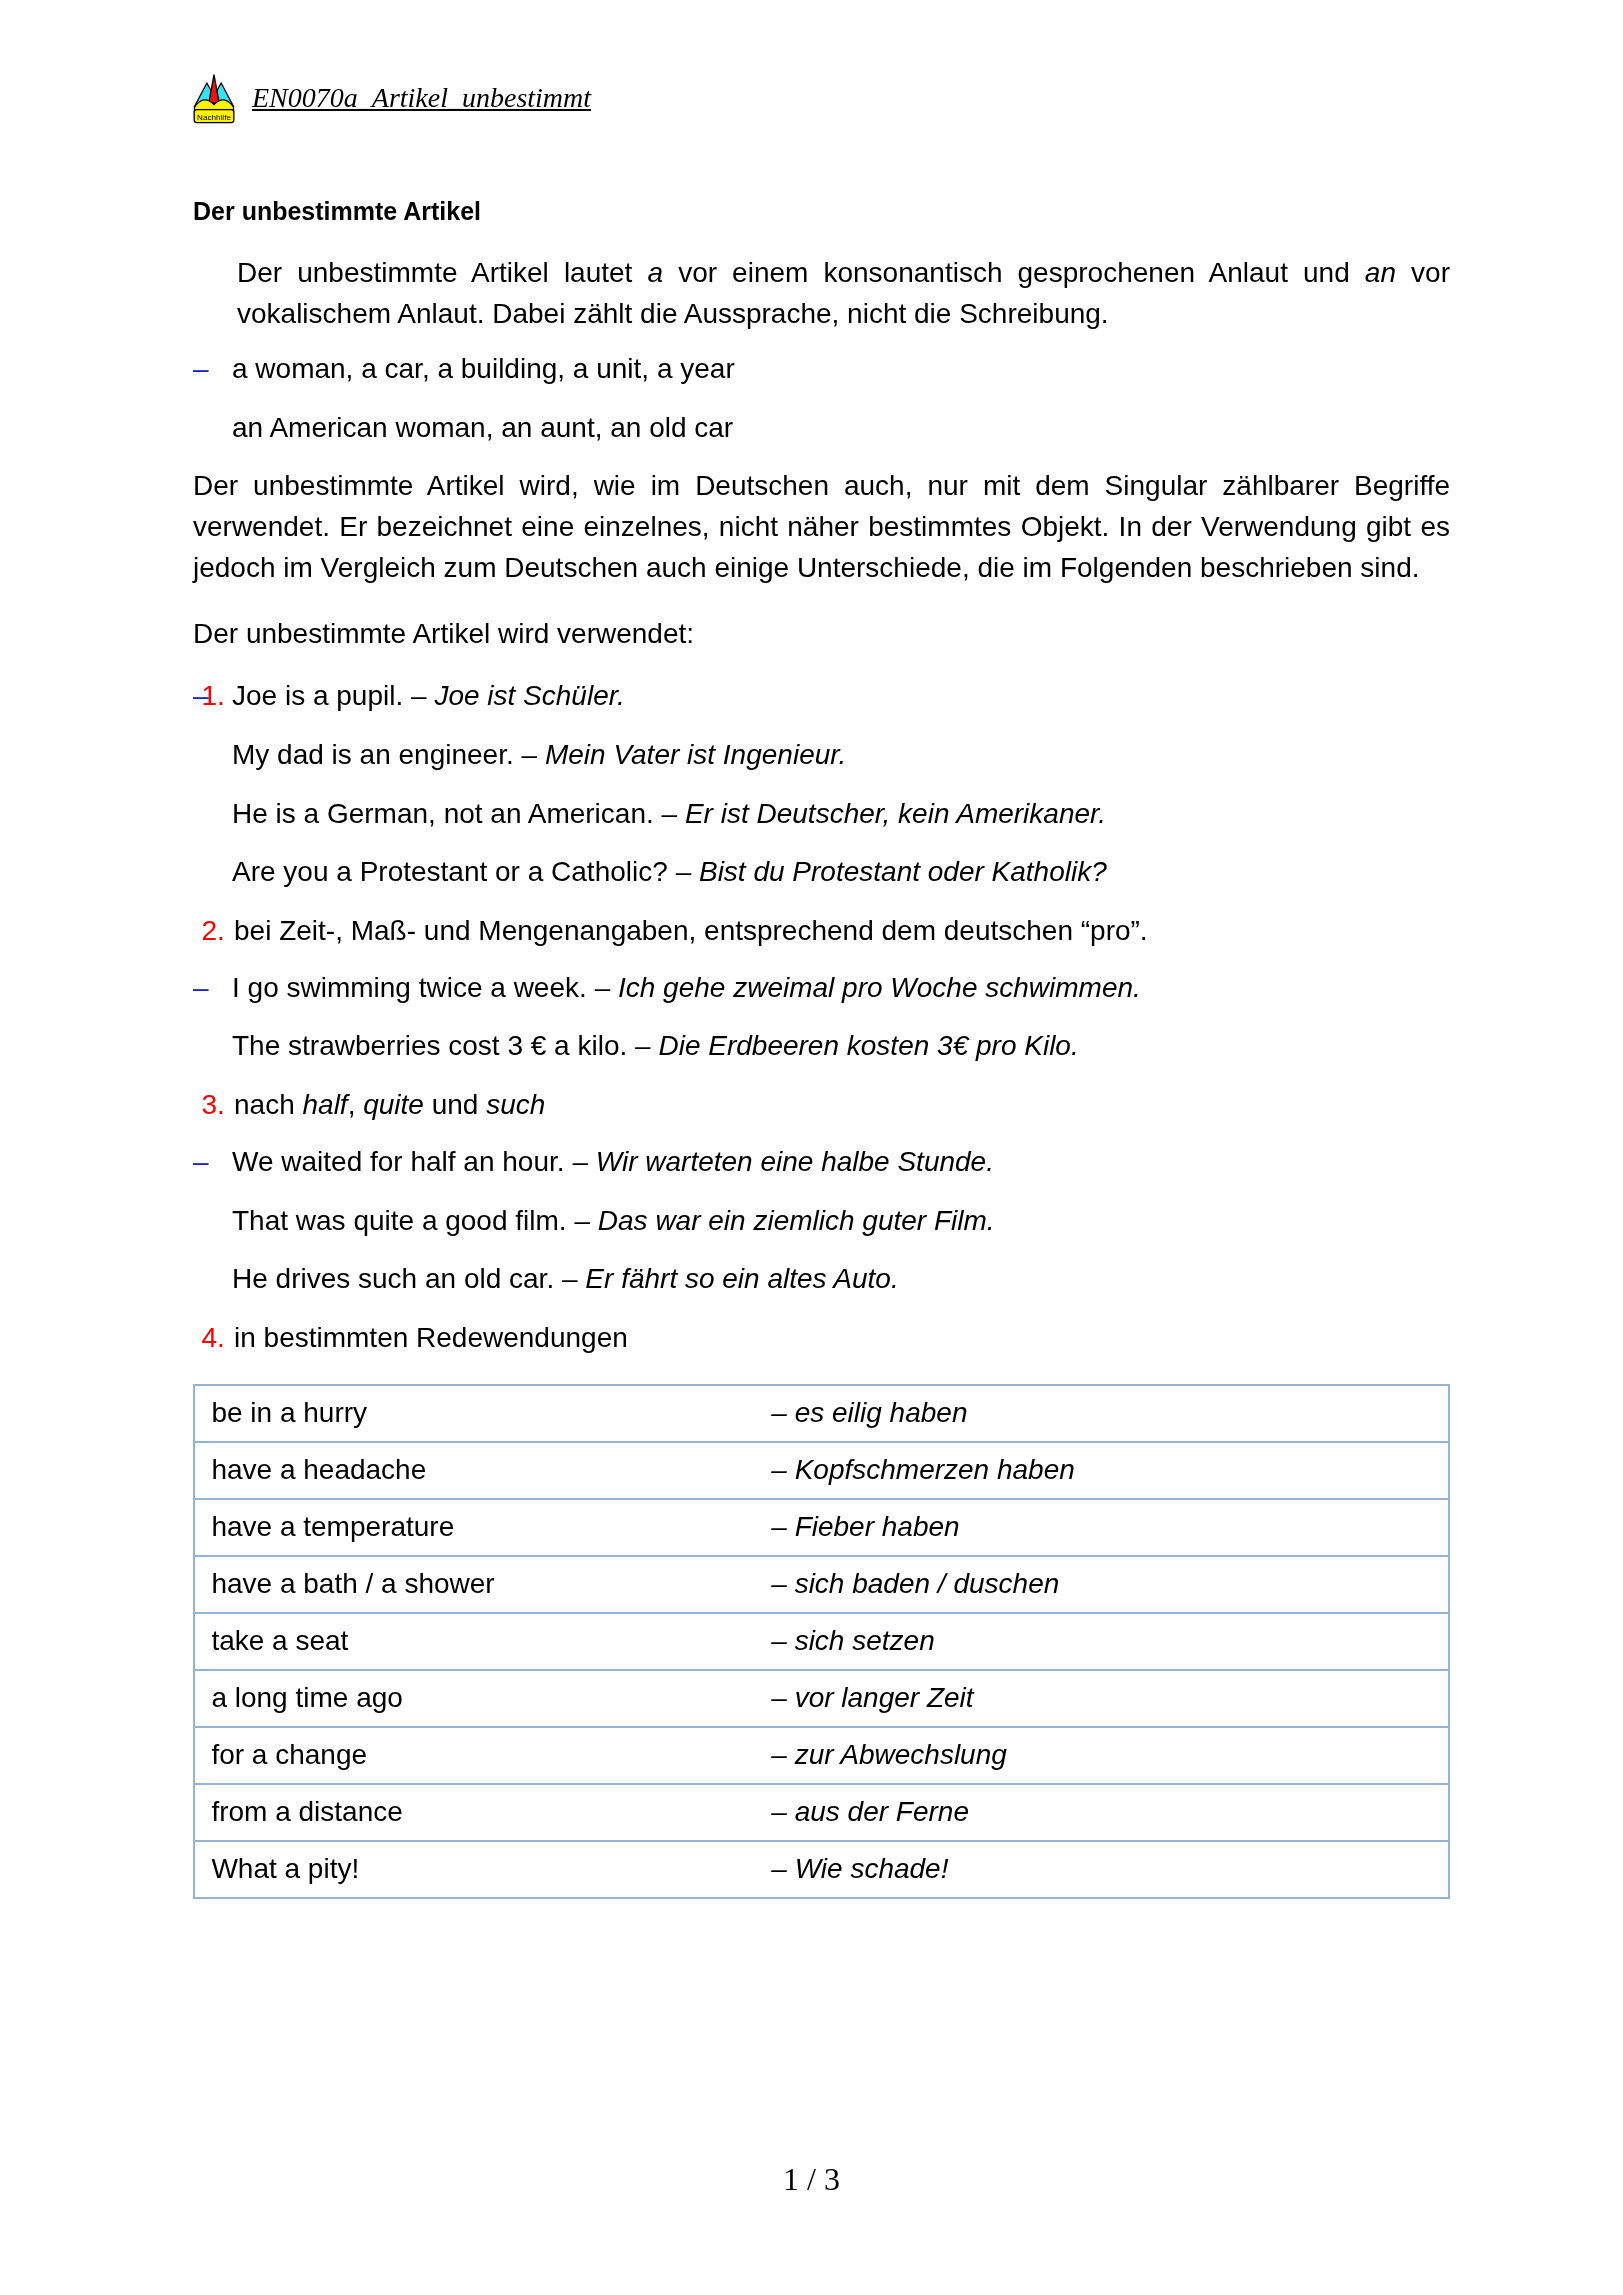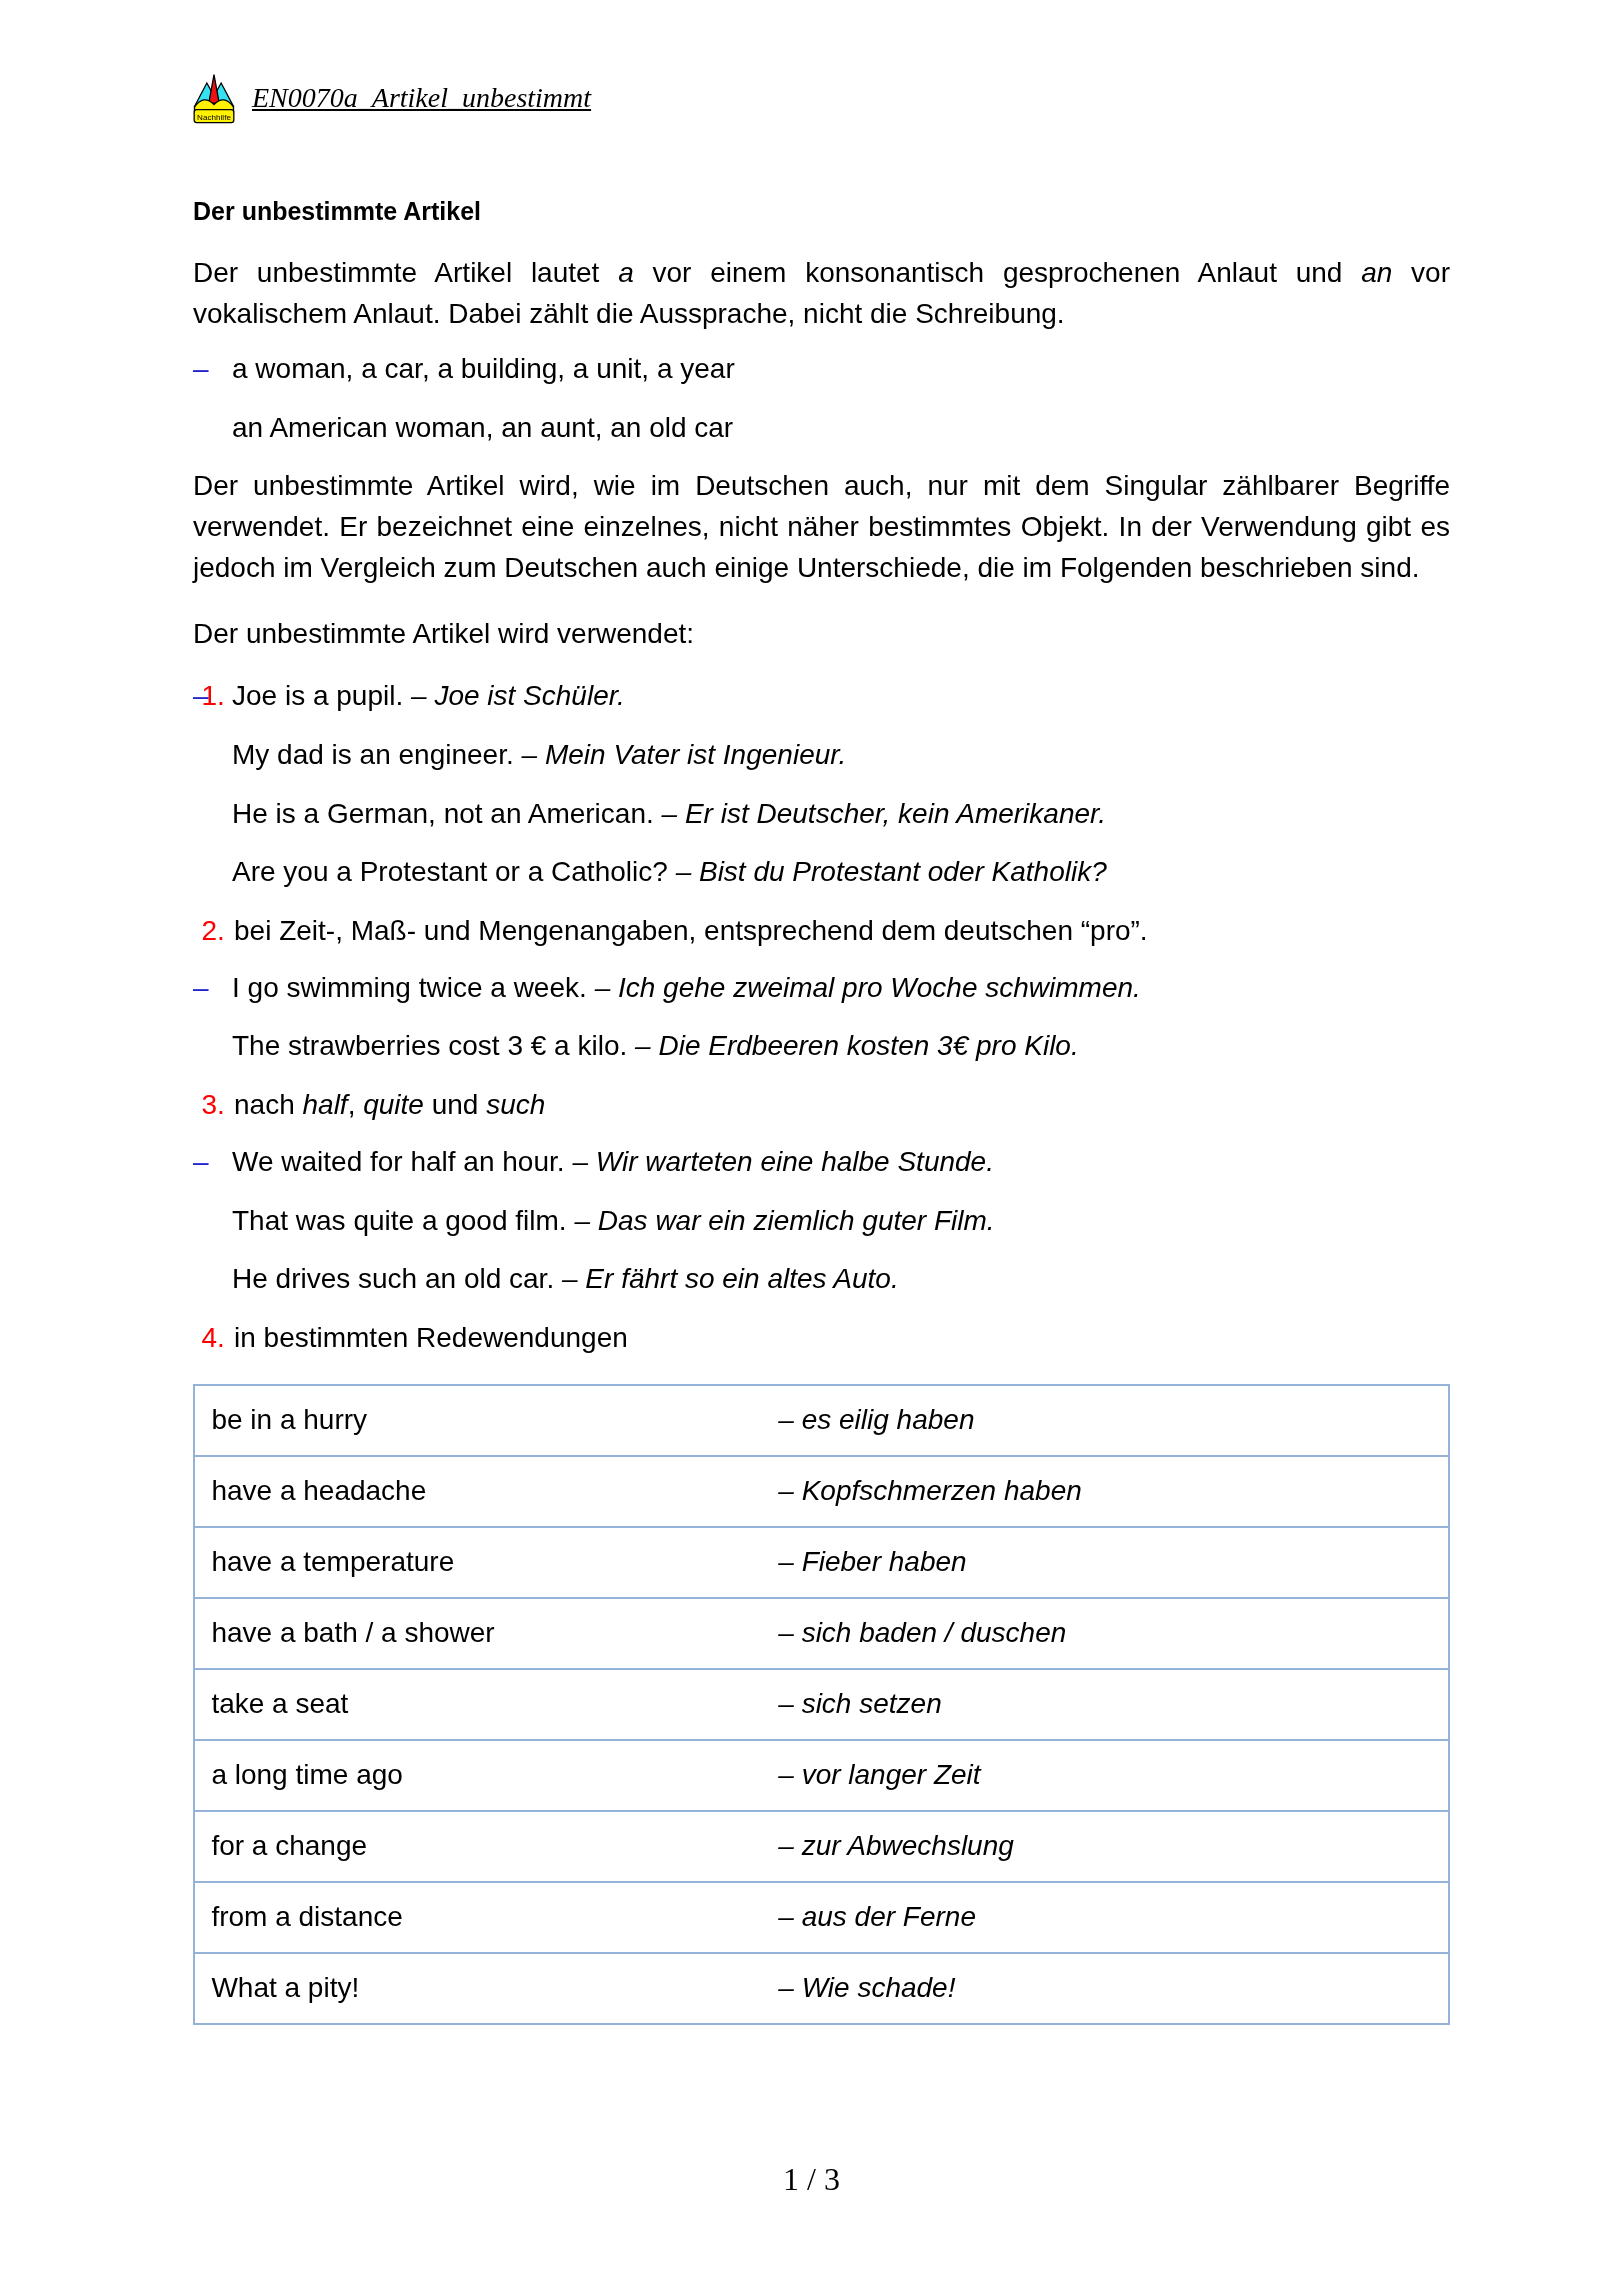--- a/index.html
+++ b/index.html
@@ -10,34 +10,34 @@
   }
   
   .doc-header{display:flex;align-items:center;gap:17px;height:54px;margin-bottom:65px;}
   .logo{flex:0 0 auto;}
   .doc-id{font-family:"Liberation Serif","DejaVu Serif",serif;font-style:italic;font-size:28px;text-decoration:underline;}
   
   .title{font-size:25px;font-weight:bold;margin:0 0 19.6px 0;line-height:42px;}
   
   .para{margin:0 0 25px 0;line-height:41px;}
   .para.justify{text-align:justify;}
-  .para.p1{margin-bottom:14.4px;}
+  .para.p1{margin-bottom:14.4px;margin-left:44px;}
   .para.p3{margin-bottom:21px;}
   .it{font-style:italic;}
   
   .ex-group{margin:0 0 1.3px 0;}
   .ex{position:relative;padding-left:39px;line-height:41px;margin-bottom:17.7px;}
   .marker{position:absolute;left:0;top:0;color:#2222CC;}
   .de{font-style:italic;margin-left:0.28em;}
   
   .sec{position:relative;padding-left:41px;line-height:41px;margin:17px 0 15.7px 0;}
   .num{position:absolute;left:8.5px;top:0;color:#FF0000;}
   
   table.idioms{width:100%;border-collapse:collapse;border:2px solid #95B3D7;margin-top:26px;}
-  .idioms td{height:55px;vertical-align:middle;padding:7px;}
+  .idioms td{height:55px;vertical-align:middle;padding:0;}
   .idioms tr + tr td{border-top:2px solid #95B3D7;}
   .idioms td.c-en{width:46%;padding-left:16.4px;}
   .idioms td.c-de{font-style:italic;}
   
   .footer{position:absolute;left:0;right:0;top:2161px;text-align:center;
     font-family:"Liberation Serif","DejaVu Serif",serif;font-size:32px;}
 </style>
 </head>
 <body>
 

